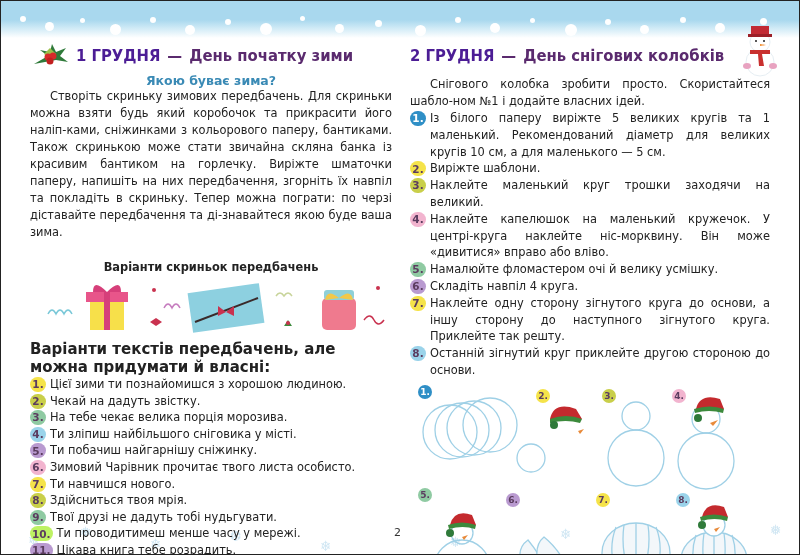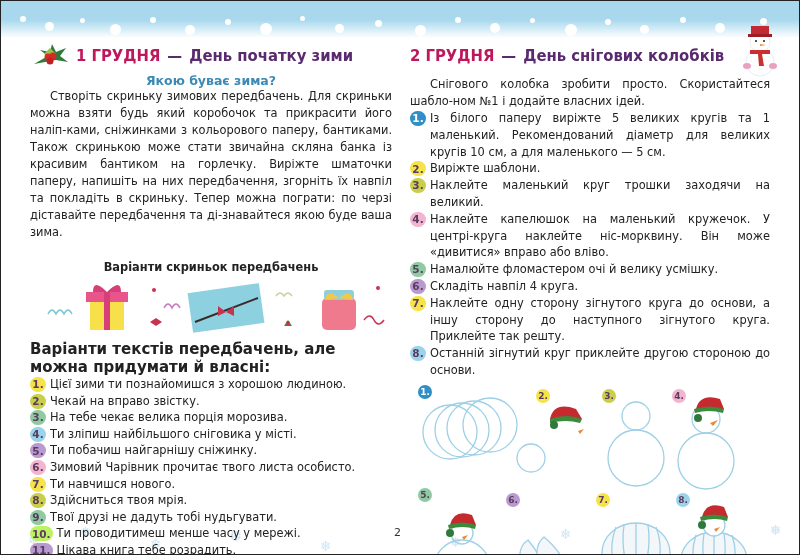--- a/index.html
+++ b/index.html
@@ -11,21 +11,21 @@
   .snow-top .flake { position: absolute; border-radius: 50%; background: #fff; }
   .snow-bottom { position: absolute; left: 0; bottom: 0; width: 800px; height: 40px; }
   .snow-bottom .flake { position: absolute; color: #cfe6f3; font-size: 14px; line-height: 1; }
   .page-num { position: absolute; left: 394px; top: 526px; font-size: 11px; color: #333; }
 
   .col { position: absolute; top: 40px; }
   .col-left { left: 30px; width: 362px; }
   .col-right { left: 410px; width: 360px; }
 
   .day-title { display: flex; align-items: center; font-family: "DejaVu Sans Condensed", "DejaVu Sans", sans-serif; font-weight: bold; font-size: 16.5px; height: 30px; }
-  .day-title .date { color: #be185d; margin-right: 7px; }
+  .day-title .date { color: #4c1d95; margin-right: 7px; }
   .day-title .dash { color: #5a2a6e; margin-right: 7px; }
   .day-title .name { color: #5a2a6e; }
 
   .subhead { text-align: center; color: #3a8ab5; font-weight: bold; font-size: 12.5px; margin-top: 3px; }
   .para { font-size: 11.4px; line-height: 17px; text-align: justify; }
   .para.indent { text-indent: 20px; }
   .center-bold { text-align: center; font-weight: bold; font-size: 11.4px; margin-top: 19px; }
   .bold-line { font-weight: bold; font-size: 15px; }
 
   .list { list-style: none; }
@@ -135,21 +135,21 @@
   <div class="bold-line" style="margin-top:4px">Варіанти текстів передбачень, але можна придумати й власні:</div>
 
   <ul class="list" id="pred-list">
 
     <li>
         <span class="badge" style="background: rgb(245, 227, 74);">1.</span>
         <span>Цієї зими ти познайомишся з хорошою людиною.</span>
       </li>
     <li>
         <span class="badge" style="background: rgb(201, 207, 74);">2.</span>
-        <span>Чекай на вправо звістку.</span>
+        <span>Чекай на дадуть звістку.</span>
       </li>
     <li>
         <span class="badge" style="background: rgb(143, 202, 162);">3.</span>
         <span>На тебе чекає велика порція морозива.</span>
       </li>
     <li>
         <span class="badge" style="background: rgb(154, 211, 234);">4.</span>
         <span>Ти зліпиш найбільшого сніговика у місті.</span>
       </li>
     <li>

